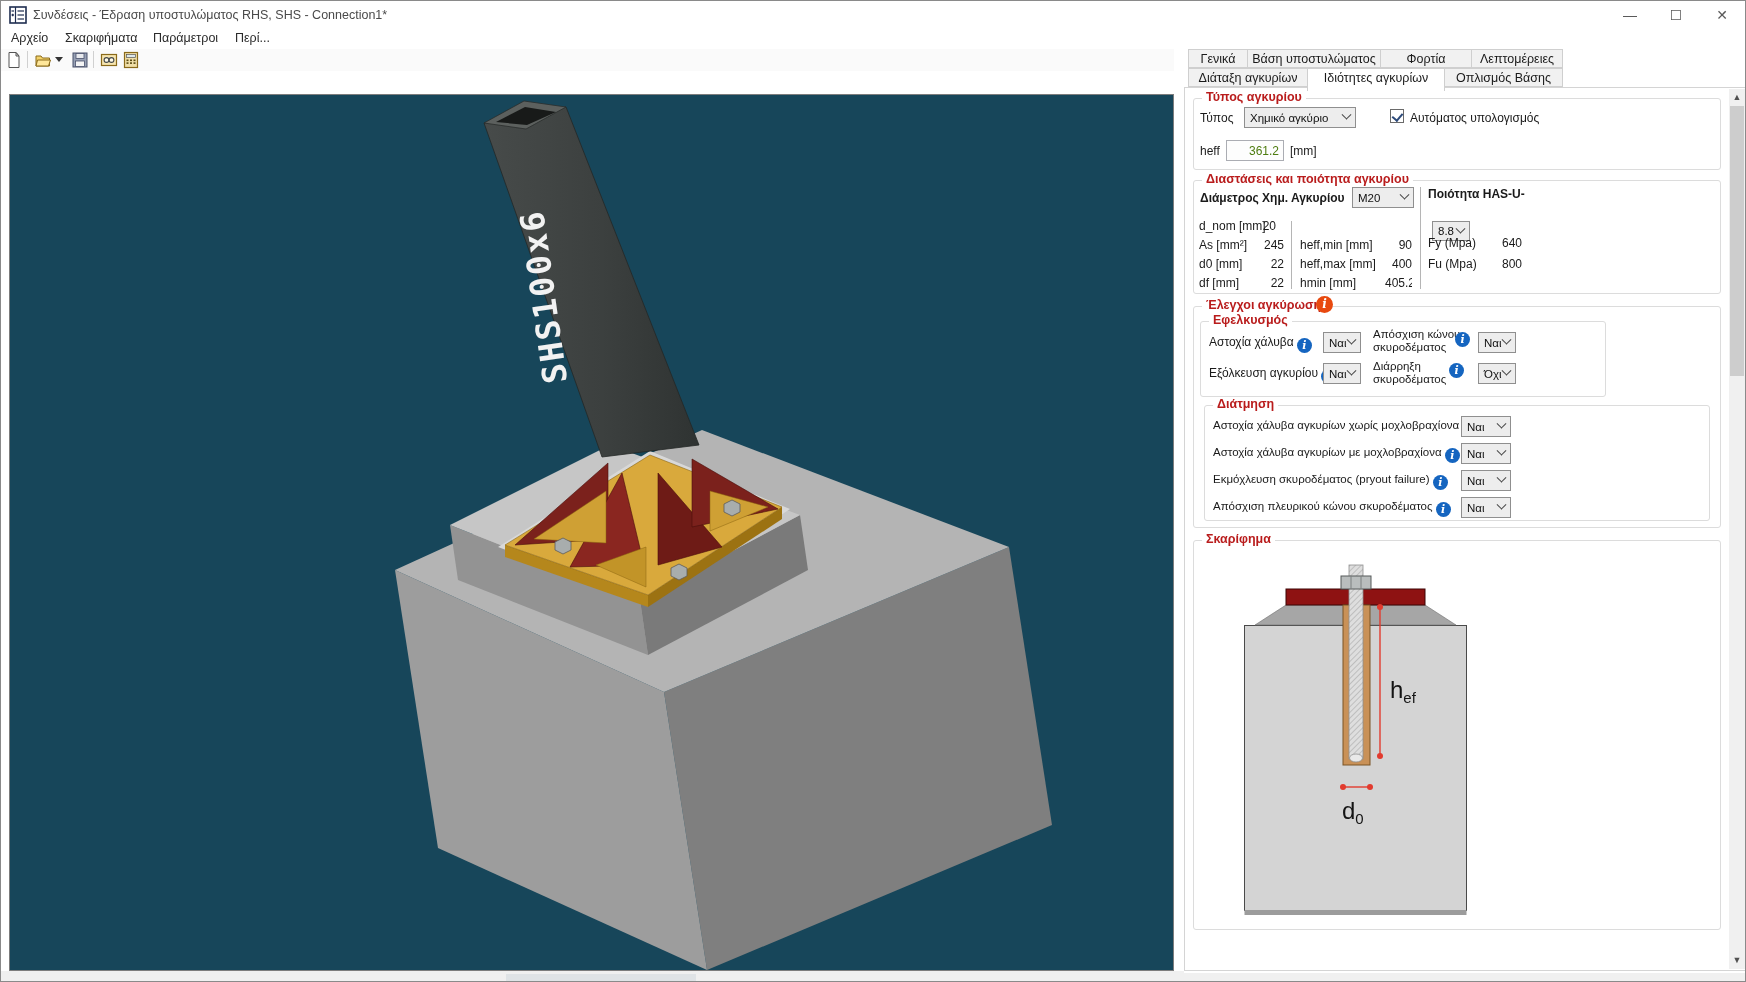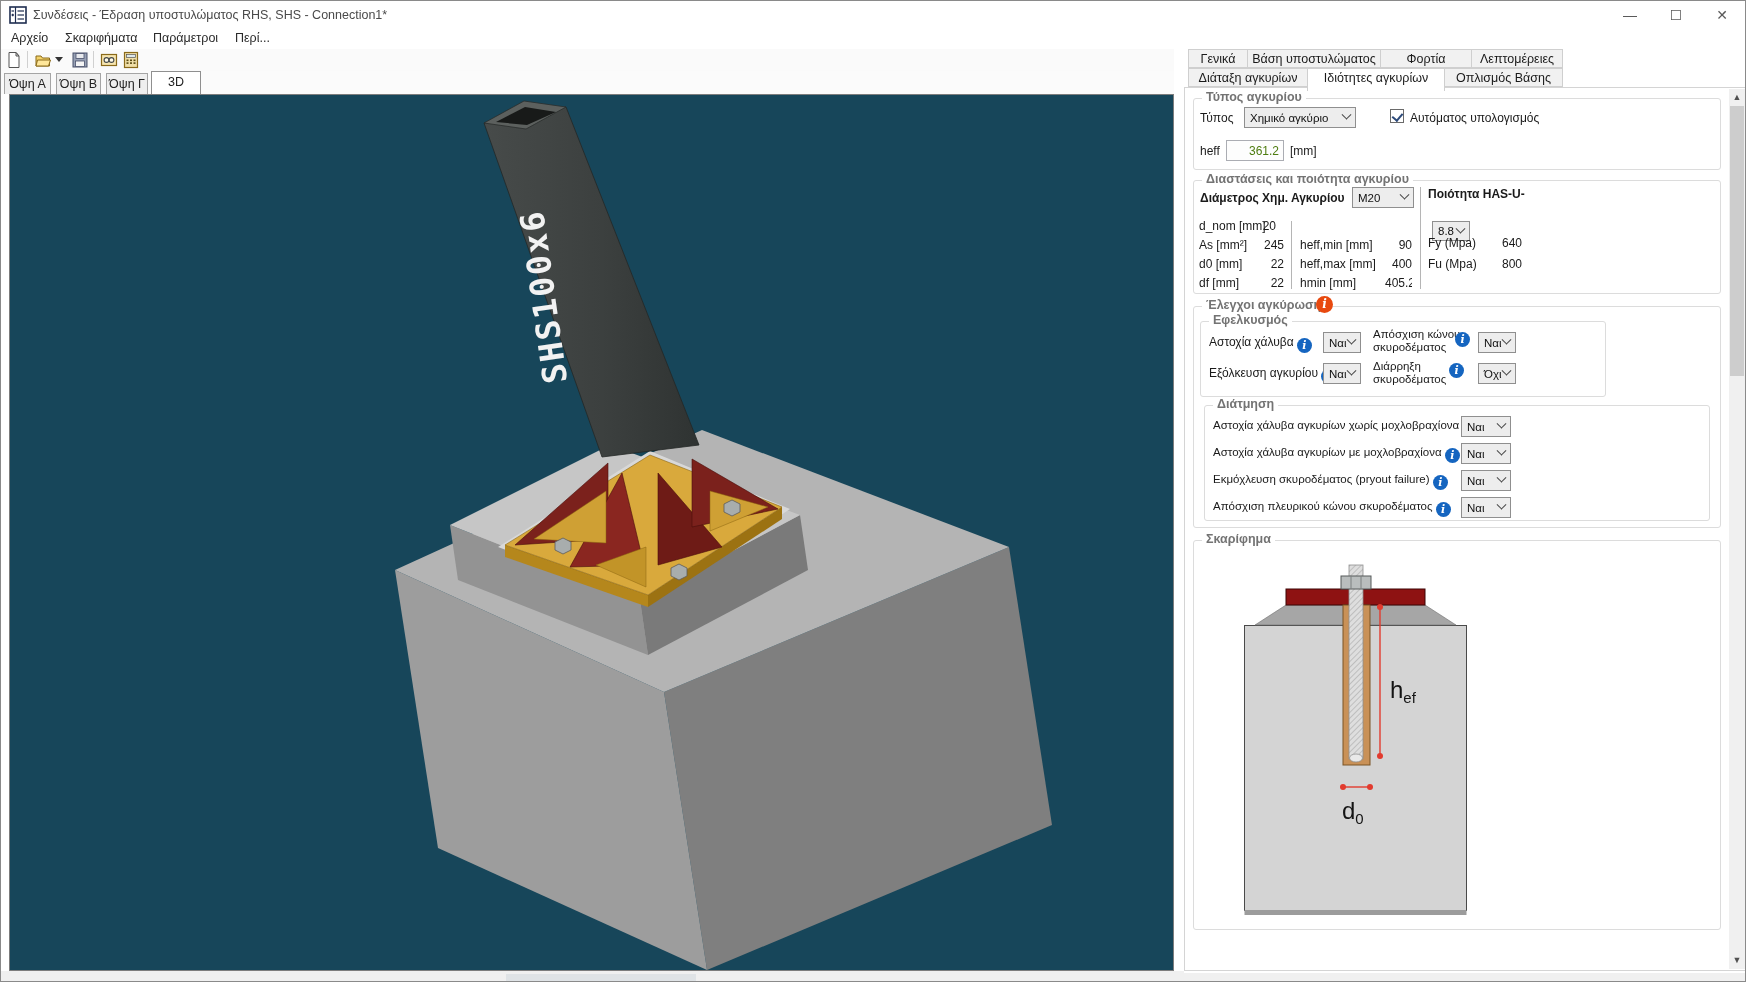--- a/index.html
+++ b/index.html
@@ -45,21 +45,21 @@
   .ptab.active { background:#ffffff; border-bottom:none; height:23px; z-index:3; }
   #pcontent { position:absolute; left:0; top:40px; width:563px; height:884px; background:#ffffff; border:1px solid #d4d4d4; }
 
   
   #vscroll { position:absolute; right:1px; top:1px; width:16px; height:880px; background:#f0f0f0; }
   .sarrow { position:absolute; left:0; width:16px; height:17px; color:#505050; font-size:9px; text-align:center; line-height:17px; }
   #sthumb { position:absolute; left:1px; top:17px; width:14px; height:270px; background:#cdcdcd; }
 
   
   .group { position:absolute; border:1px solid #dcdcdc; border-radius:3px; }
-  .gtitle { position:absolute; top:-9px; left:8px; background:#ffffff; padding:0 4px; font-weight:bold; font-size:12.5px; color:#737373; white-space:nowrap; }
+  .gtitle { position:absolute; top:-9px; left:8px; background:#ffffff; padding:0 4px; font-weight:bold; font-size:12.5px; color:#b91c1c; white-space:nowrap; }
 
   .lab { position:absolute; font-size:12px; color:#1a1a1a; white-space:nowrap; }
   .lab.b { font-weight:bold; }
   .val { position:absolute; font-size:12px; color:#1a1a1a; text-align:right; overflow:hidden; white-space:nowrap; }
 
   .combo { position:absolute; height:21px; background:#ededed; border:1px solid #8f8f8f; display:flex; align-items:center; justify-content:space-between; padding:0 5px 0 5px; font-size:11.5px; color:#111; }
   .chev { width:7px; height:7px; border-right:1.6px solid #444; border-bottom:1.6px solid #444; transform:rotate(45deg) translate(-2px,-2px); flex:0 0 auto; }
 
   .txt { position:absolute; height:21px; background:#fdfdfd; border:1px solid #abadb3; font-size:12px; color:#4d7c0f; text-align:right; padding:3px 4px 0 0; }
 
@@ -131,26 +131,20 @@
         <rect x="4.5" y="8.5" width="2" height="1.6"></rect>
           <rect x="8" y="8.5" width="2" height="1.6"></rect>
           <rect x="11.5" y="8.5" width="2" height="1.6"></rect>
         <rect x="4.5" y="11.3" width="2" height="1.6"></rect>
           <rect x="8" y="11.3" width="2" height="1.6"></rect>
           <rect x="11.5" y="11.3" width="2" height="1.6"></rect>
       </g>
     </svg>
   </div>
 
-  <div id="viewtabs">
-    <div class="vtab" style="left:3px;  width:47px">Όψη Α</div>
-    <div class="vtab" style="left:55px; width:45px">Όψη Β</div>
-    <div class="vtab" style="left:105px;width:42px">Όψη Γ</div>
-    <div class="vtab active" style="left:150px;width:50px">3D</div>
-  </div>
 
   <div id="viewport">
     <svg width="1163" height="875" viewBox="0 0 1163 875">
 
       <polygon points="654,597 999,452 1042,730 697,875" fill="#7f7f7f"></polygon>
       <polygon points="385,475 654,597 697,875 428,753" fill="#9d9d9d"></polygon>
       <polygon points="385,475 692,335 999,452 654,597" fill="#b4b4b4"></polygon>
 
       <polygon points="440,430 630,505 638,560 448,485" fill="#939393"></polygon>
       <polygon points="630,505 790,420 798,475 638,560" fill="#7a7a7a"></polygon>

